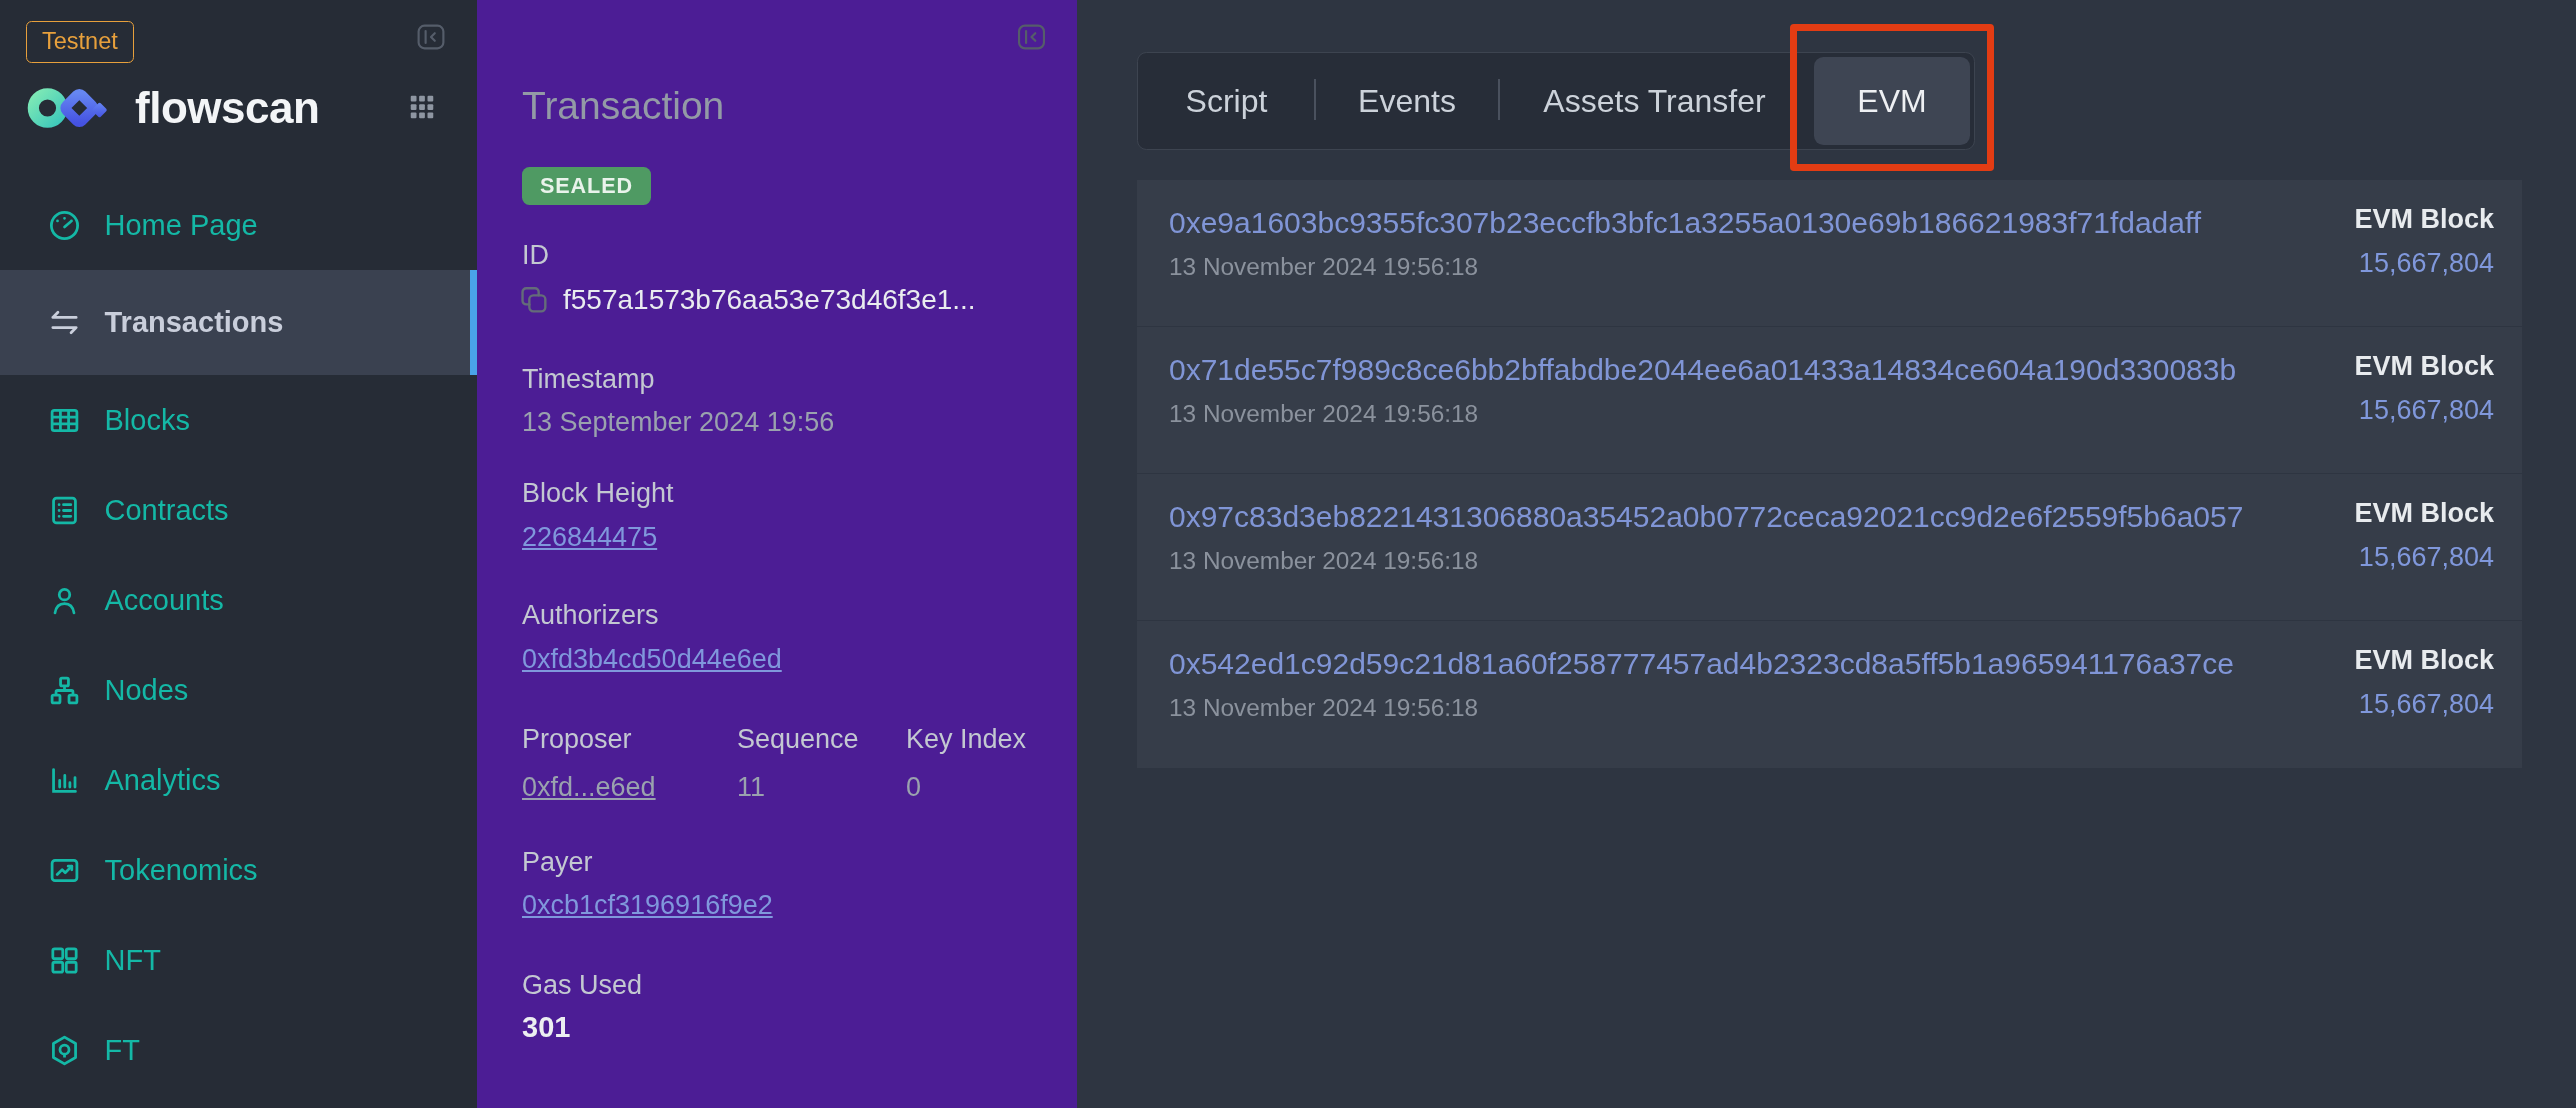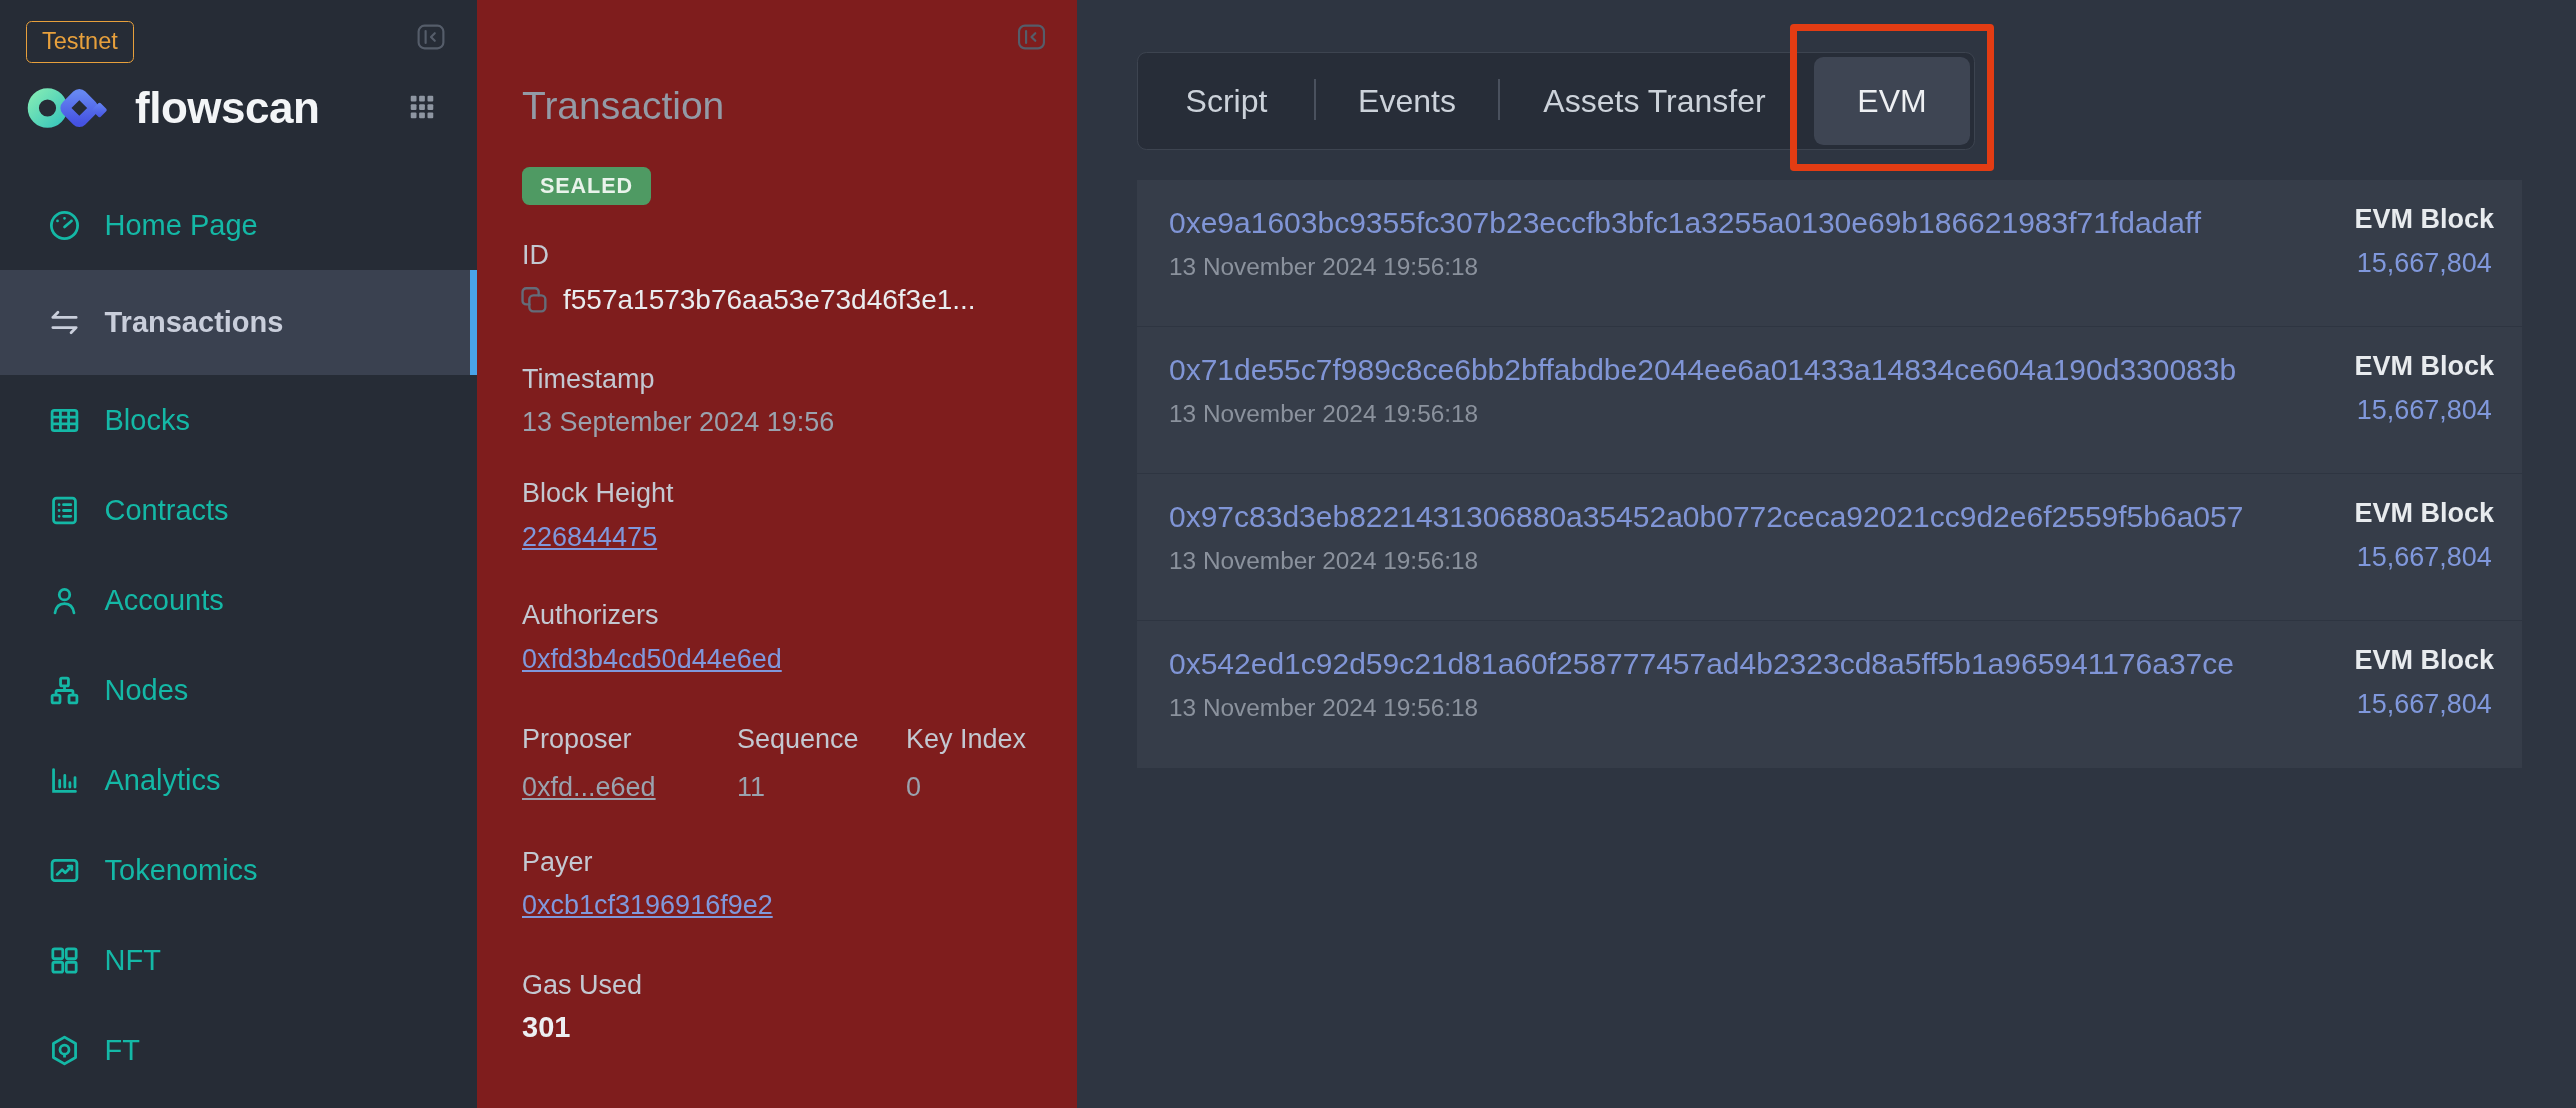--- a/index.html
+++ b/index.html
@@ -49,21 +49,21 @@
     position: relative;
   }
   .nav-item.selected::after {
     content: ""; position: absolute; right: 0; top: 0; bottom: 0; width: 7.5px;
     background: #4aa3e8;
   }
 
   
   .panel {
     width: 600px; flex-shrink: 0; position: relative;
-    background: #7f1d1d;
+    background: #4c1d95;
   }
   .collapse-btn.in-panel { position: absolute; right: 31px; top: 24.4px; }
   .panel-title {
     position: absolute; left: 45px; top: 84px;
     font-size: 39px; font-weight: 400; color: #939aa6;
   }
   .badge-sealed {
     position: absolute; left: 45px; top: 167px;
     height: 38px; display: flex; align-items: center;
     background: #4f9a63; color: #e9f3eb;
@@ -117,21 +117,21 @@
   .evm-row {
     height: 147px; background: #363d49;
     display: flex; justify-content: space-between;
     padding: 0 28px 0 32px;
     border-bottom: 1.9px solid #2e3541;
   }
   .evm-row:last-child { border-bottom: none; }
   .row-left { padding-top: 26px; }
   .row-hash { font-size: 30px; color: #8095d6; cursor: pointer; }
   .row-time { font-size: 24.4px; color: #8b929d; margin-top: 13px; }
-  .row-right { padding-top: 24.4px; text-align: center; }
+  .row-right { padding-top: 24.4px; text-align: right; }
   .row-blk-label { font-size: 27px; font-weight: 600; color: #e8ebee; }
   .row-blk-num { font-size: 27px; color: #8098dc; margin-top: 12.2px; cursor: pointer; }
 </style>
 </head>
 <body>
 
 <aside class="sidebar">
   <div class="badge-testnet">Testnet</div>
 
   <div class="collapse-btn in-sidebar">

